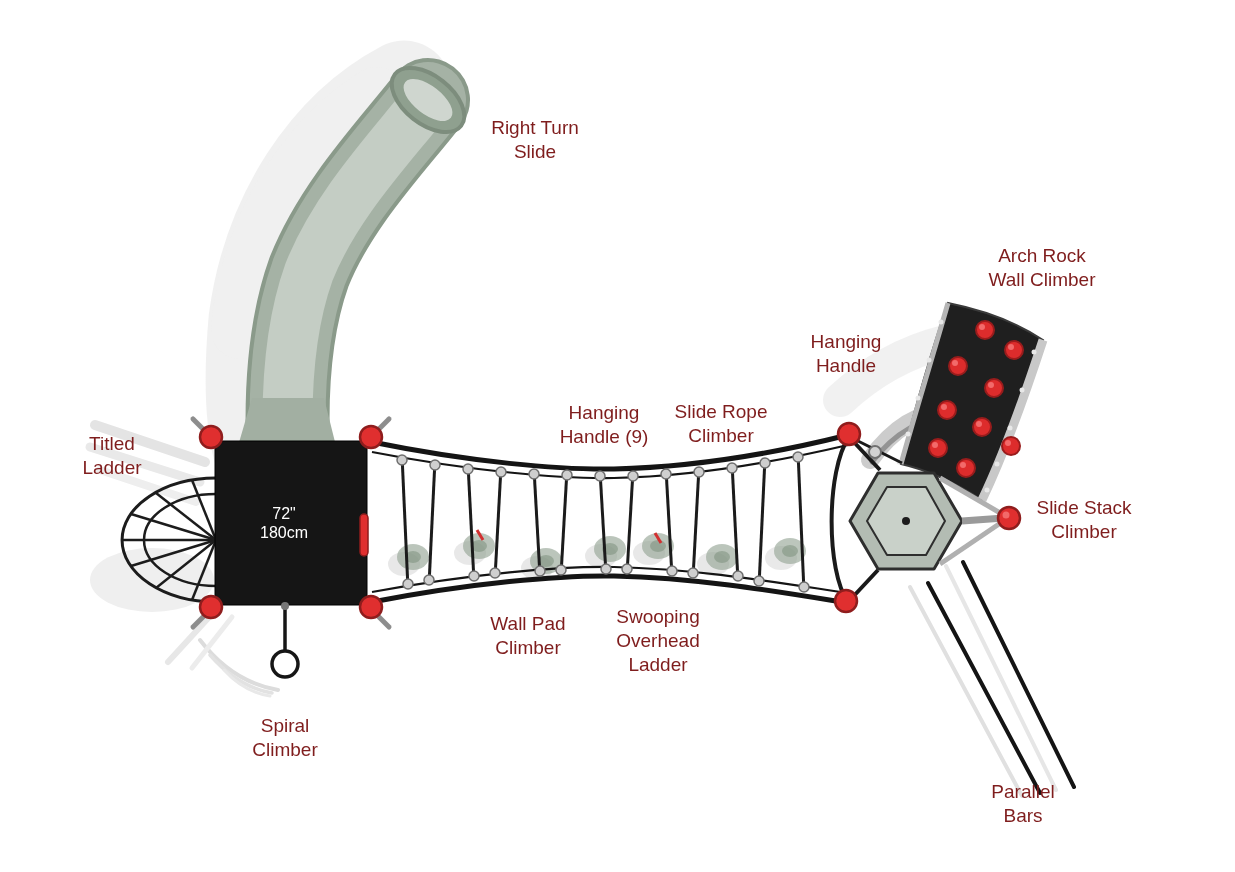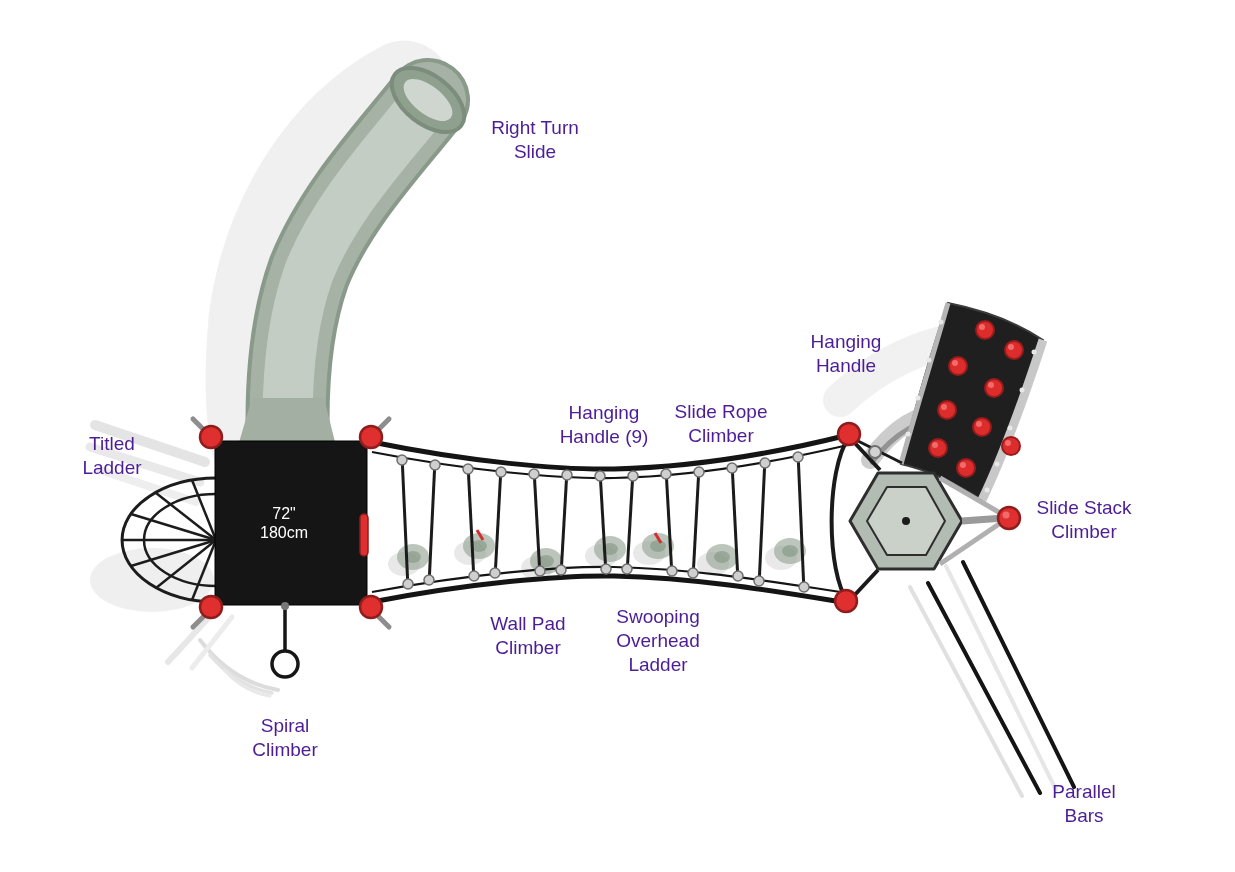--- a/index.html
+++ b/index.html
@@ -11,21 +11,21 @@
     font-family:"Liberation Sans", sans-serif;
   }
   #art{position:absolute;left:0;top:0;}
   .label{
     position:absolute;
     transform:translate(-50%,-50%);
     white-space:pre-line;
     text-align:center;
     font-size:19px;
     line-height:1.27;
-    color:#4c1d95;
+    color:#7f1d1d;
     pointer-events:none;
   }
   .platform-label{
     font-size:16px;
     color:#ffffff;
     line-height:1.2;
   }
 </style>
 </head>
 <body>
@@ -250,35 +250,37 @@
     </g>
 
     <g stroke="#141414" stroke-width="4" stroke-linecap="round">
       <line x1="928" y1="583" x2="1040" y2="793"></line>
       <line x1="963" y1="562" x2="1074" y2="787"></line>
     </g>
   </svg>
 
   <div class="label" style="left:535px;top:140px">Right Turn
 Slide</div>
+  <div class="label" style="left:1042px;top:268px">Arch Rock
+Wall Climber</div>
   <div class="label" style="left:846px;top:354px">Hanging
 Handle</div>
   <div class="label" style="left:112px;top:456px">Titled
 Ladder</div>
   <div class="label" style="left:604px;top:425px">Hanging
 Handle (9)</div>
   <div class="label" style="left:721px;top:424px">Slide Rope
 Climber</div>
   <div class="label" style="left:1084px;top:520px">Slide Stack
 Climber</div>
   <div class="label" style="left:528px;top:636px">Wall Pad
 Climber</div>
   <div class="label" style="left:658px;top:641px">Swooping
 Overhead
 Ladder</div>
   <div class="label" style="left:285px;top:738px">Spiral
 Climber</div>
-  <div class="label" style="left:1084px;top:804px">Parallel
+  <div class="label" style="left:1023px;top:804px">Parallel
 Bars</div>
   <div class="label platform-label" style="left:284px;top:523px">72"
 180cm</div>
 
 </div>
 
 </body></html>

